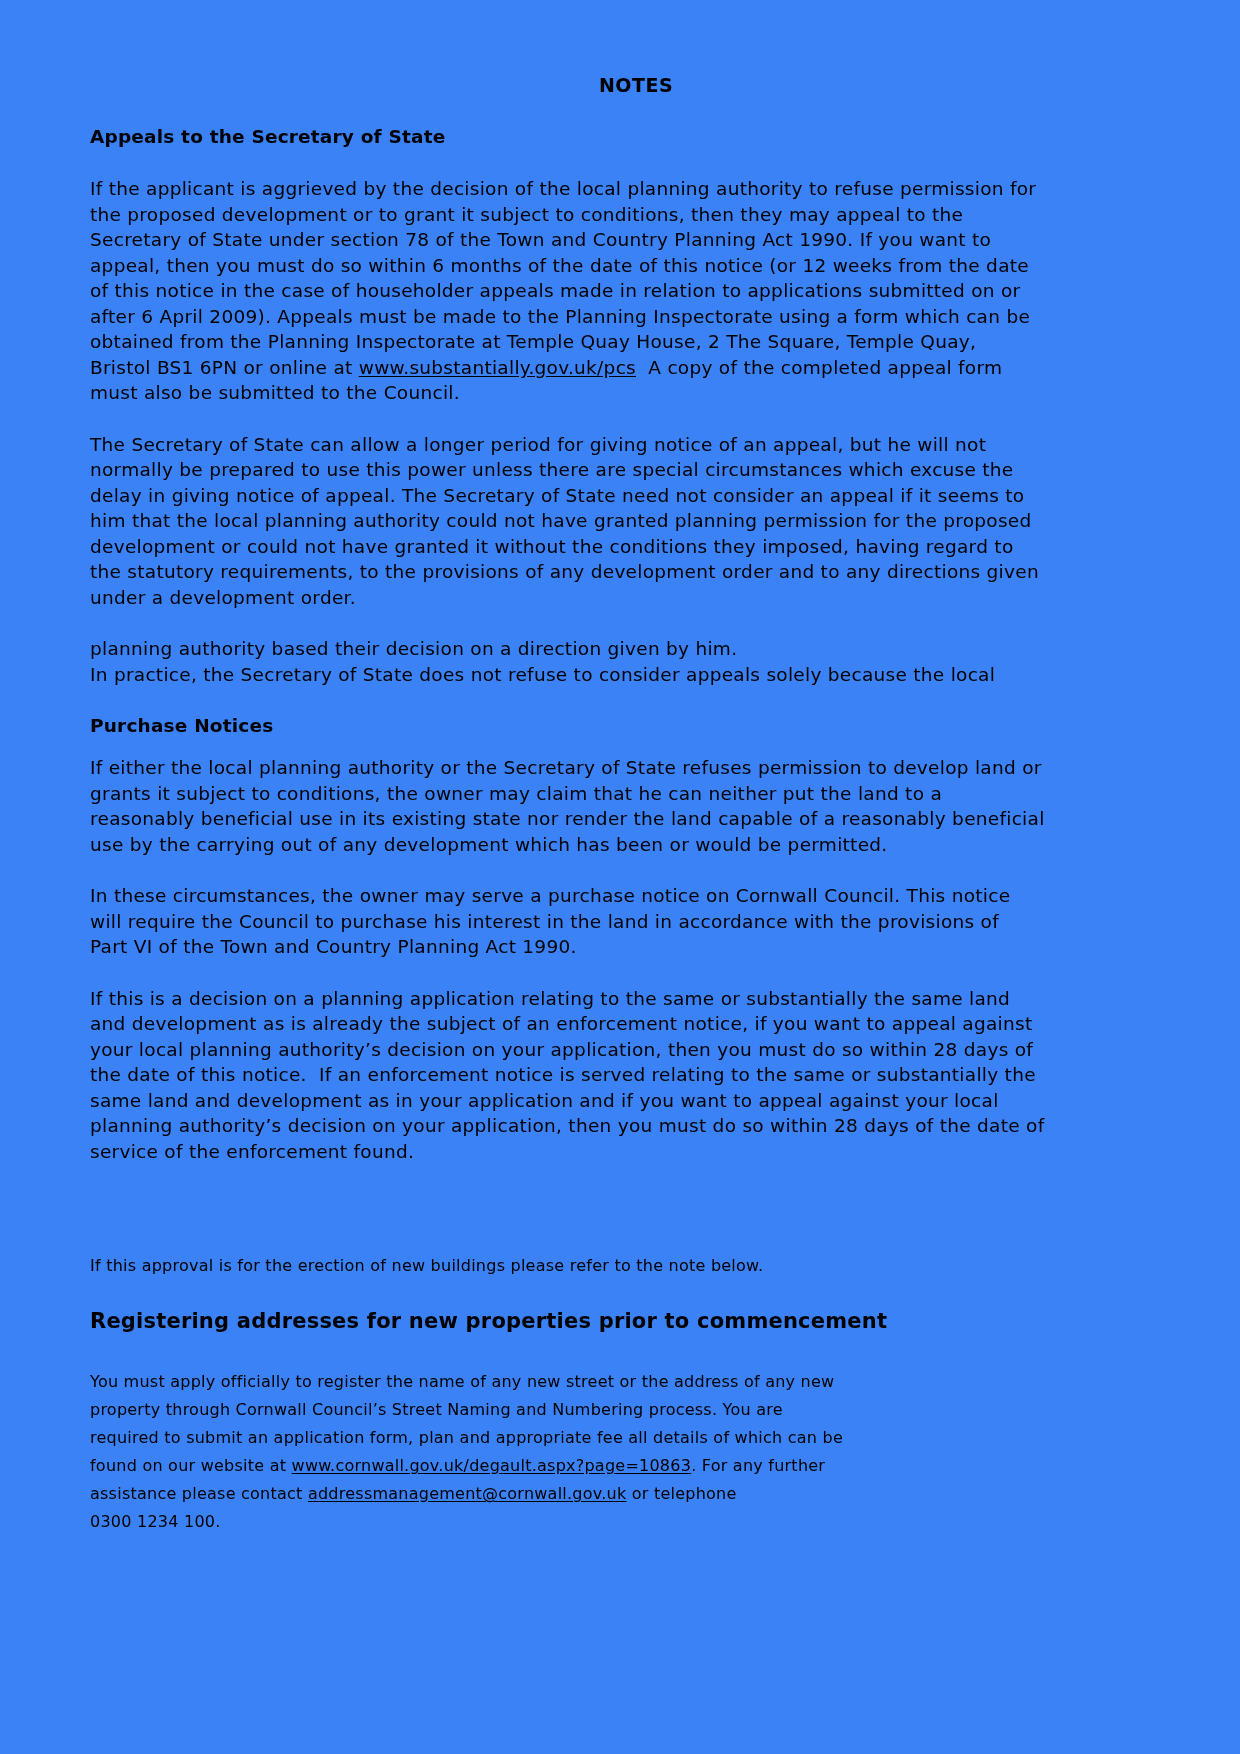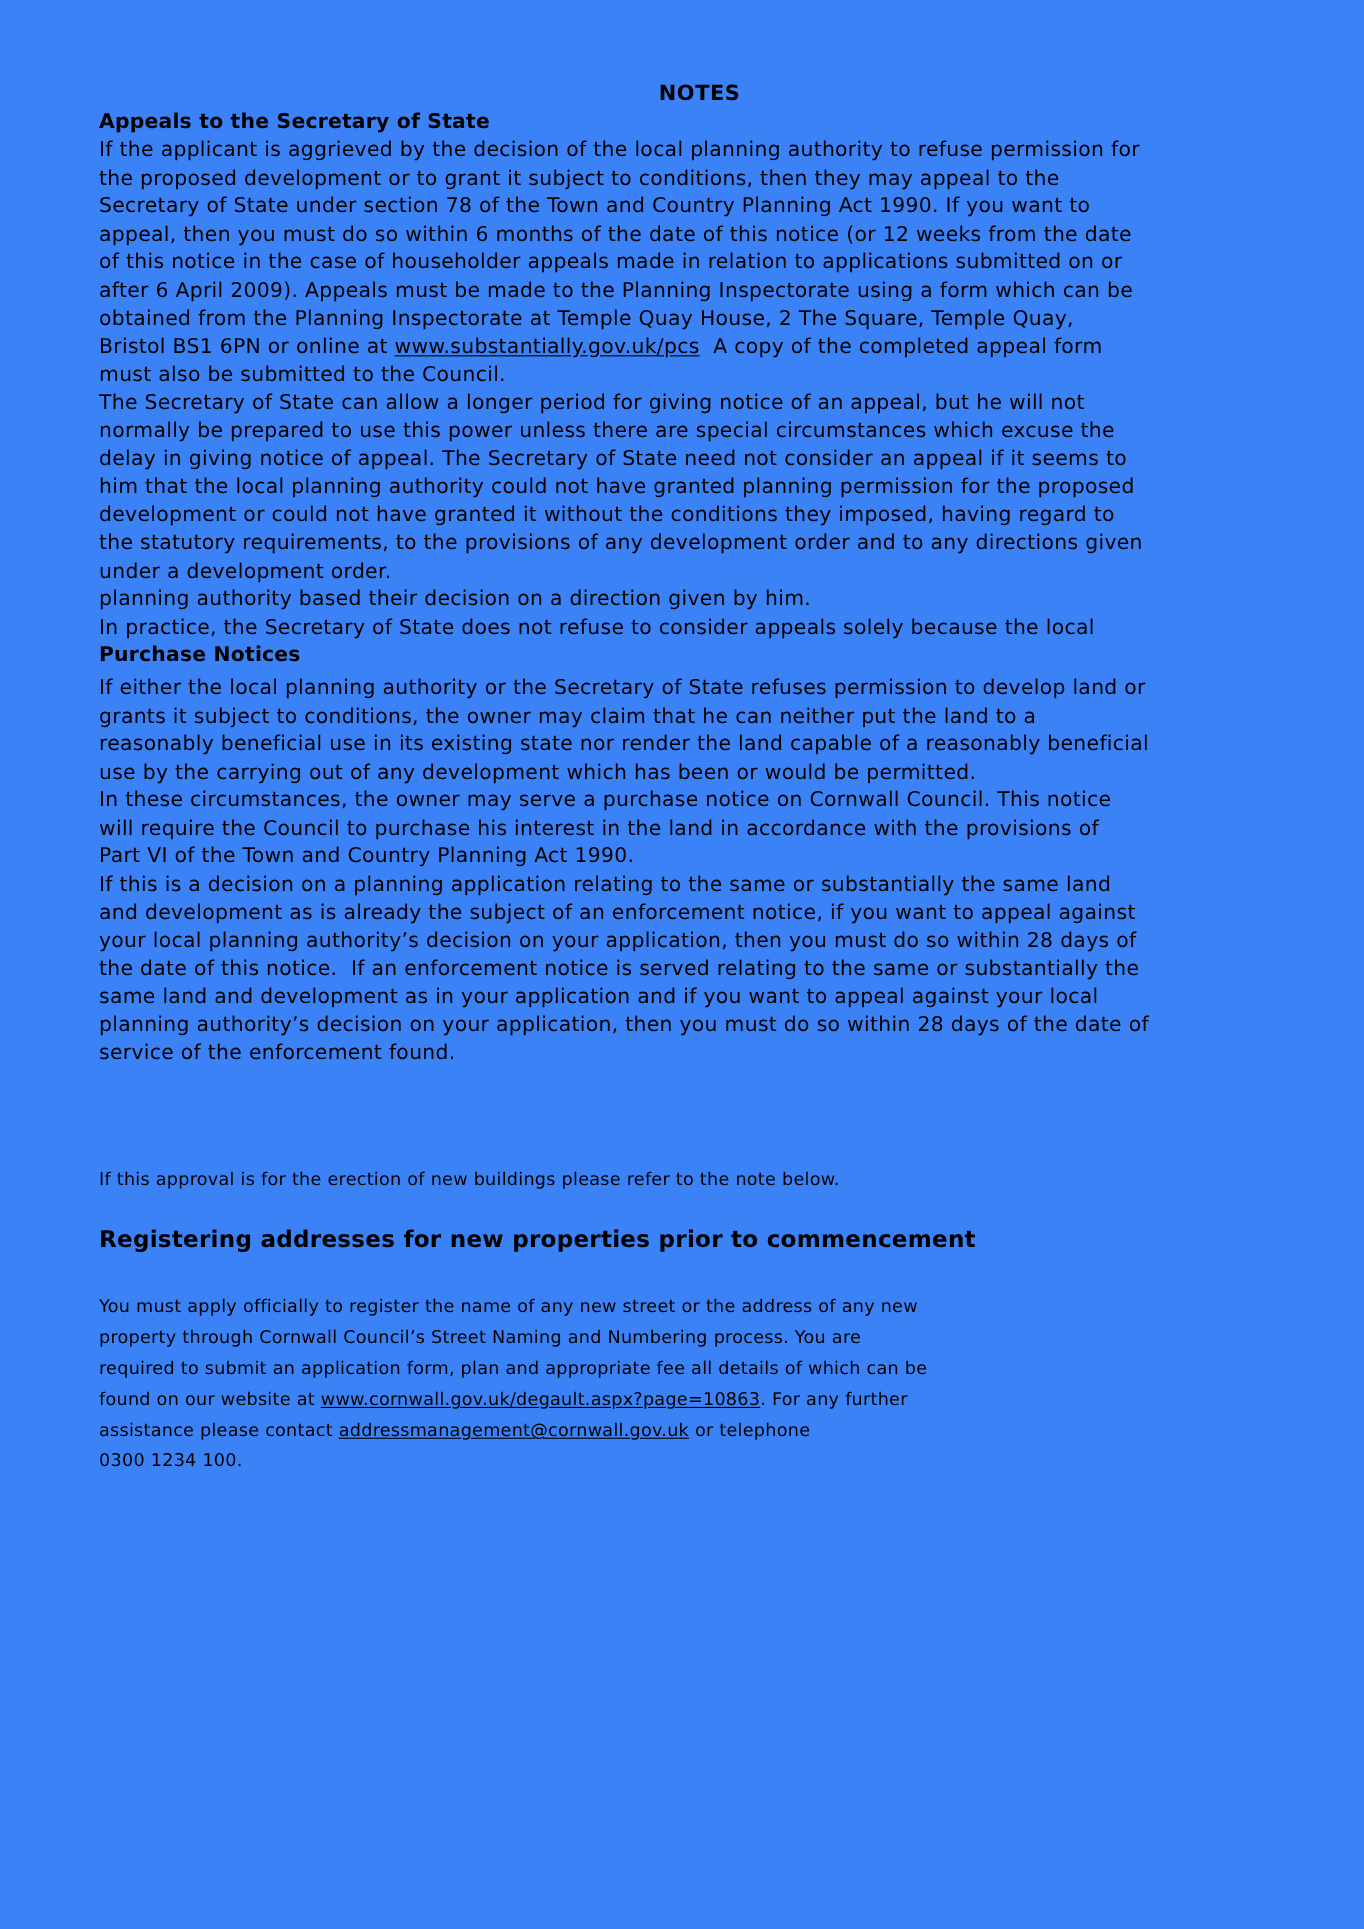--- a/index.html
+++ b/index.html
@@ -20,33 +20,35 @@
     text-align: center;
     font-weight: 700;
     font-size: 19px;
     line-height: 26px;
     letter-spacing: 0.5px;
   }
   .section-heading {
     font-weight: 700;
     font-size: 18.5px;
     line-height: 26px;
+    margin-top: 26px;
     letter-spacing: 0.01em;
   }
   .section-heading.large {
     font-size: 21px;
     line-height: 28px;
     margin-top: 27px;
   }
   .para {
+    margin-top: 26px;
     font-size: 18.5px;
     line-height: 25.5px;
     letter-spacing: 0.015em;
   }
-  .para.tight { margin-top: 4px; }
+  .para.tight { margin-top: 16px; }
   .para.large {
     font-size: 16px;
     line-height: 28px;
     margin-top: 33px;
   }
   .para .line { white-space: pre; }
   .doc-link {
     color: #000000;
     text-decoration: underline;
     text-underline-offset: 2px;

